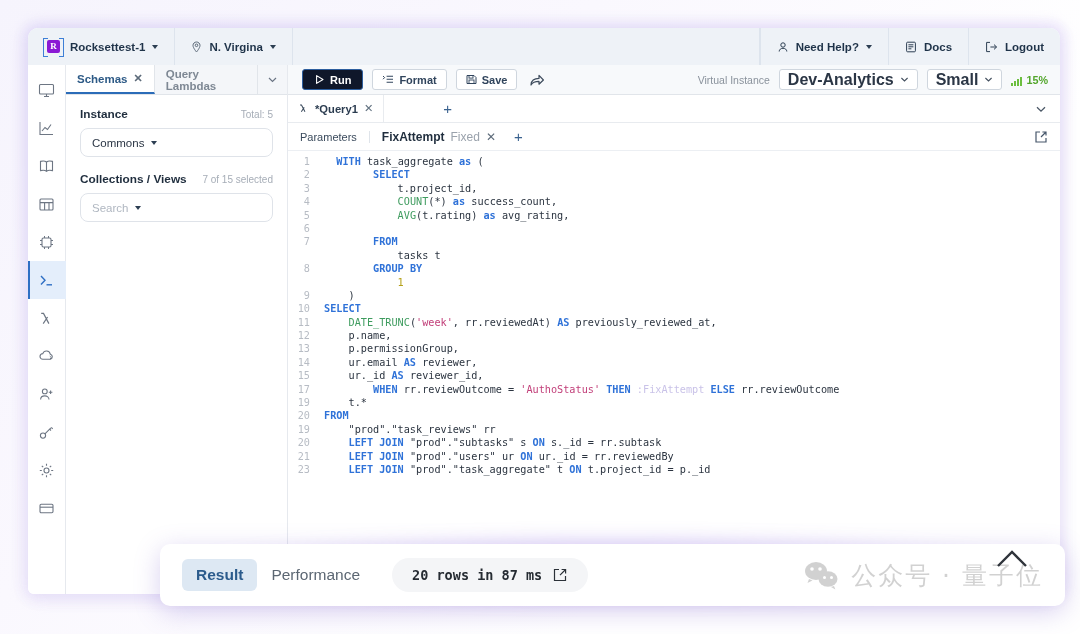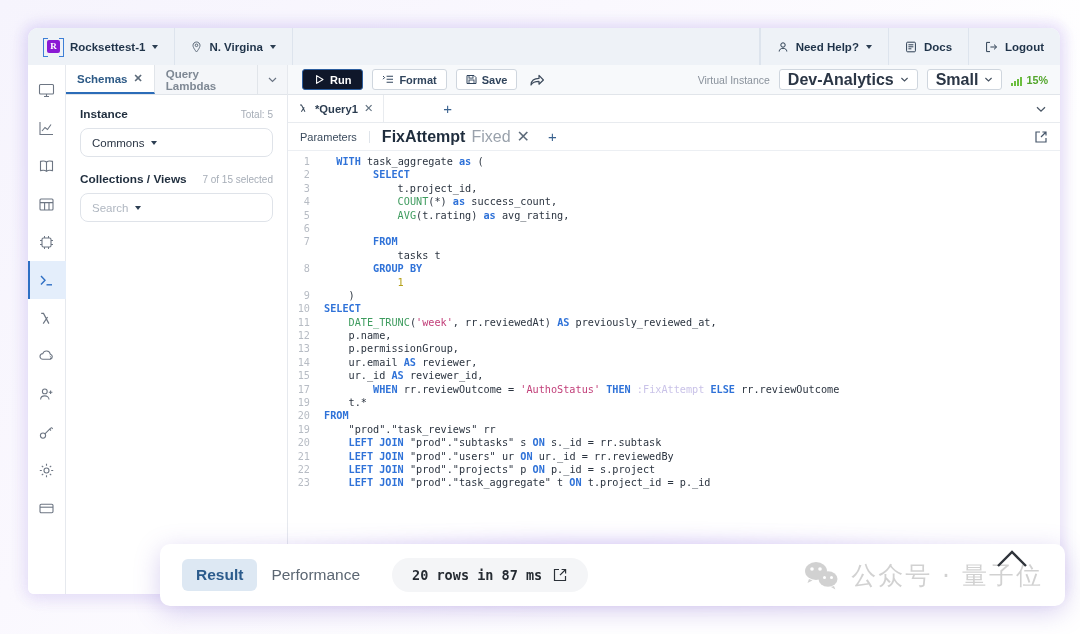--- a/index.html
+++ b/index.html
@@ -161,21 +161,21 @@
     font-size: 11.2px; font-weight:700; color:#2b3c50;
     border-right:1px solid #e8ebef;
   }
   .qtab .x{ font-weight:400; color:#60707f; }
   .qplus { display:flex; align-items:center; padding:0 11px; color:#3a628f; font-size:15px; }
   .qtabs-right { margin-left:auto; display:flex; align-items:center; padding-right:12px; color:#5d6b7a; }
 
   .params { height: 28px; display:flex; align-items:center; gap:0; border-bottom:1px solid #eceff3; padding-left:12px;}
   .p-item { font-size:11px; color:#3a4a5c; padding: 0 12px; position:relative; }
   .p-item.first { padding-left:0; border-right:1px solid #dfe4ea; }
-  .p-chip { display:flex; align-items:center; gap:6px; font-size:16px; padding:0 12px;}
+  .p-chip { display:flex; align-items:center; gap:6px; font-size:12px; padding:0 12px;}
   .p-chip b { color:#1f2d3d; font-weight:700;}
   .p-chip .fixed { color:#9aa2ac; }
   .p-chip .x { color:#5d6b7a; }
   .params-right { margin-left:auto; padding-right:12px; display:flex; align-items:center; color:#46566a;}
 
   
   .code {
     flex:1 1 auto; overflow:hidden; position:relative;
     font-family: "DejaVu Sans Mono", monospace;
     font-size: 10.2px; line-height: 13.4px;
@@ -497,21 +497,20 @@
             <div class="cline"><span class="gut">12</span><span class="ctext"><span class="t">    p.name,</span></span></div>
             <div class="cline"><span class="gut">13</span><span class="ctext"><span class="t">    p.permissionGroup,</span></span></div>
             <div class="cline"><span class="gut">14</span><span class="ctext"><span class="t">    ur.email </span><span class="k">AS</span><span class="t"> reviewer,</span></span></div>
             <div class="cline"><span class="gut">15</span><span class="ctext"><span class="t">    ur._id </span><span class="k">AS</span><span class="t"> reviewer_id,</span></span></div>
             <div class="cline"><span class="gut">17</span><span class="ctext"><span class="t">        </span><span class="k">WHEN</span><span class="t"> rr.reviewOutcome = </span><span class="s">'AuthoStatus'</span><span class="t"> </span><span class="k">THEN</span><span class="t"> </span><span class="p">:FixAttempt</span><span class="t"> </span><span class="k">ELSE</span><span class="t"> rr.reviewOutcome</span></span></div>
             <div class="cline"><span class="gut">19</span><span class="ctext"><span class="t">    t.*</span></span></div>
             <div class="cline"><span class="gut">20</span><span class="ctext"><span class="k">FROM</span></span></div>
             <div class="cline"><span class="gut">19</span><span class="ctext"><span class="t">    "prod"."task_reviews" rr</span></span></div>
             <div class="cline"><span class="gut">20</span><span class="ctext"><span class="t">    </span><span class="k">LEFT JOIN</span><span class="t"> "prod"."subtasks" s </span><span class="k">ON</span><span class="t"> s._id = rr.subtask</span></span></div>
             <div class="cline"><span class="gut">21</span><span class="ctext"><span class="t">    </span><span class="k">LEFT JOIN</span><span class="t"> "prod"."users" ur </span><span class="k">ON</span><span class="t"> ur._id = rr.reviewedBy</span></span></div>
-            <div class="cline"><span class="gut">22</span><span class="ctext"><span class="t">    </span><span class="k">LEFT JOIN</span><span class="t"> "prod"."projects" p </span><span class="k">ON</span><span class="t"> p._id = s.project</span></span></div>
             <div class="cline"><span class="gut">23</span><span class="ctext"><span class="t">    </span><span class="k">LEFT JOIN</span><span class="t"> "prod"."task_aggregate" t </span><span class="k">ON</span><span class="t"> t.project_id = p._id</span></span></div>
           </div>
       </div>
     </div>
   </div>
 
   <div class="result-shadow"></div>
   <div class="result">
     <div class="r-tab active">
       <span>Result</span>

